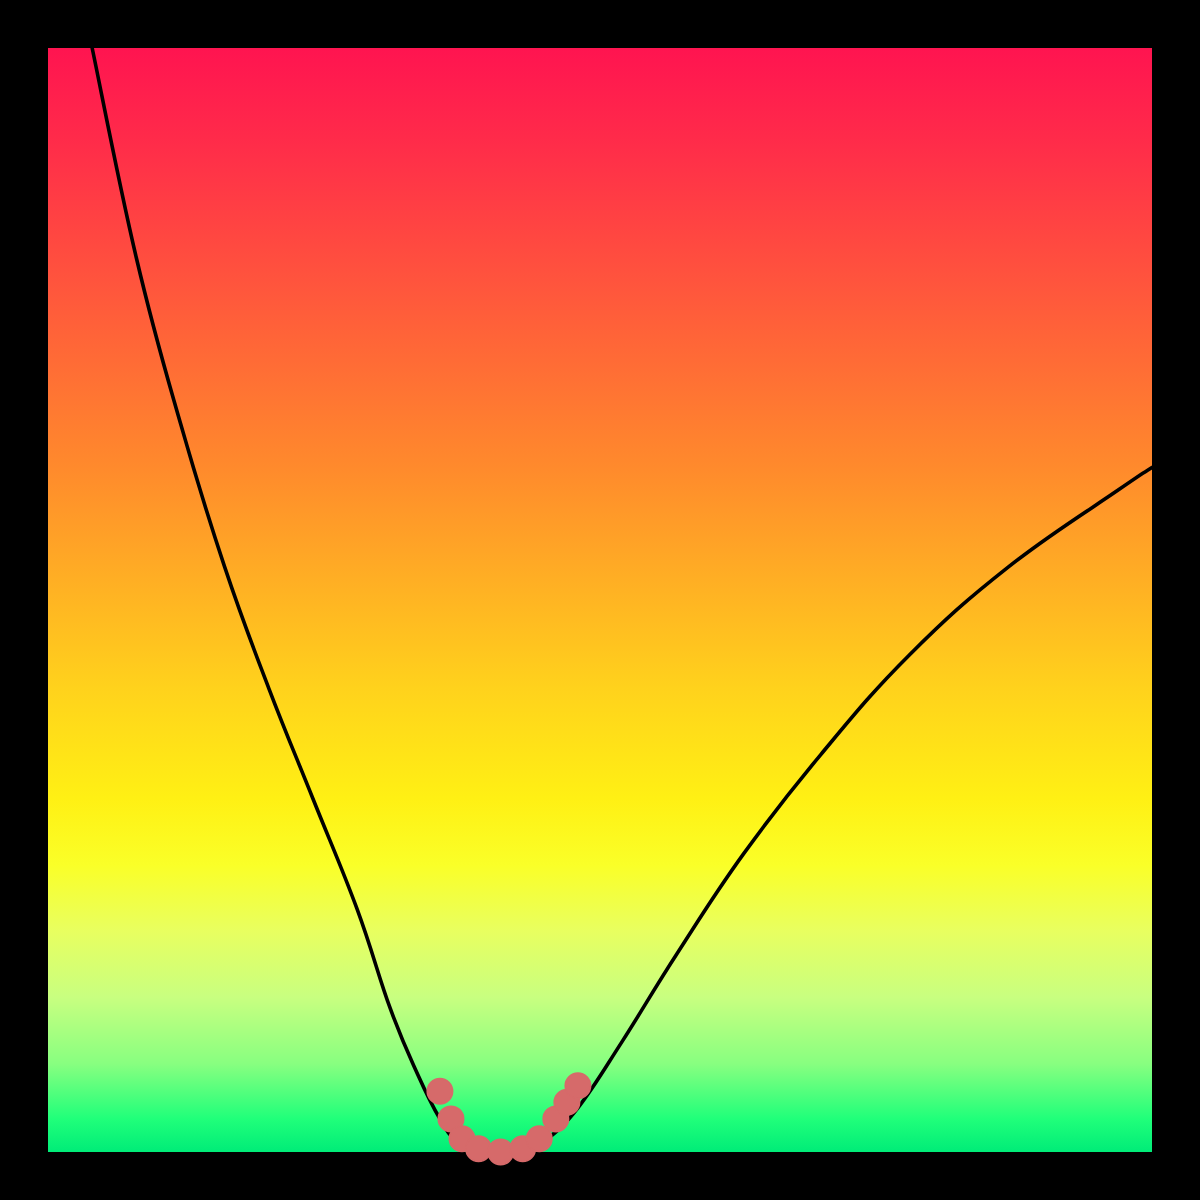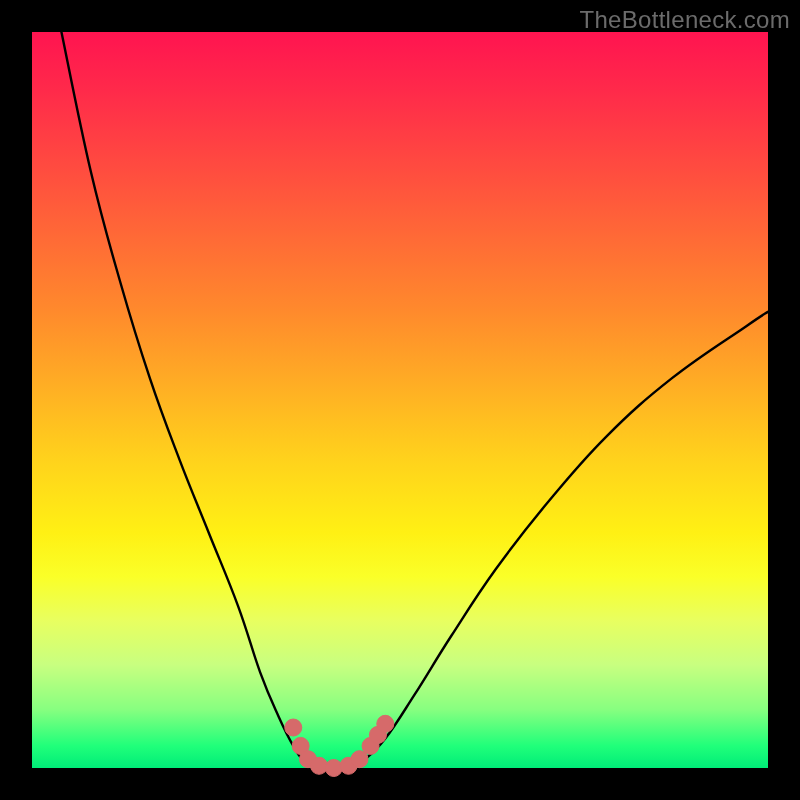--- a/index.html
+++ b/index.html
@@ -68,14 +68,13 @@
         <circle cx="308" cy="759.168" r="8.5" fill="#d66a6a" stroke="#d66a6a"></circle>
         <circle cx="319.04" cy="765.792" r="8.5" fill="#d66a6a" stroke="#d66a6a"></circle>
         <circle cx="333.76" cy="768" r="8.5" fill="#d66a6a" stroke="#d66a6a"></circle>
         <circle cx="348.48" cy="765.792" r="8.5" fill="#d66a6a" stroke="#d66a6a"></circle>
         <circle cx="359.52" cy="759.168" r="8.5" fill="#d66a6a" stroke="#d66a6a"></circle>
         <circle cx="370.56" cy="745.92" r="8.5" fill="#d66a6a" stroke="#d66a6a"></circle>
         <circle cx="377.91999999999996" cy="734.88" r="8.5" fill="#d66a6a" stroke="#d66a6a"></circle>
         <circle cx="385.28" cy="723.8399999999999" r="8.5" fill="#d66a6a" stroke="#d66a6a"></circle>
       </g>
   </svg>
-  <div class="watermark">TheBottleneck.com</div>
 </div>
 
 </body></html>

